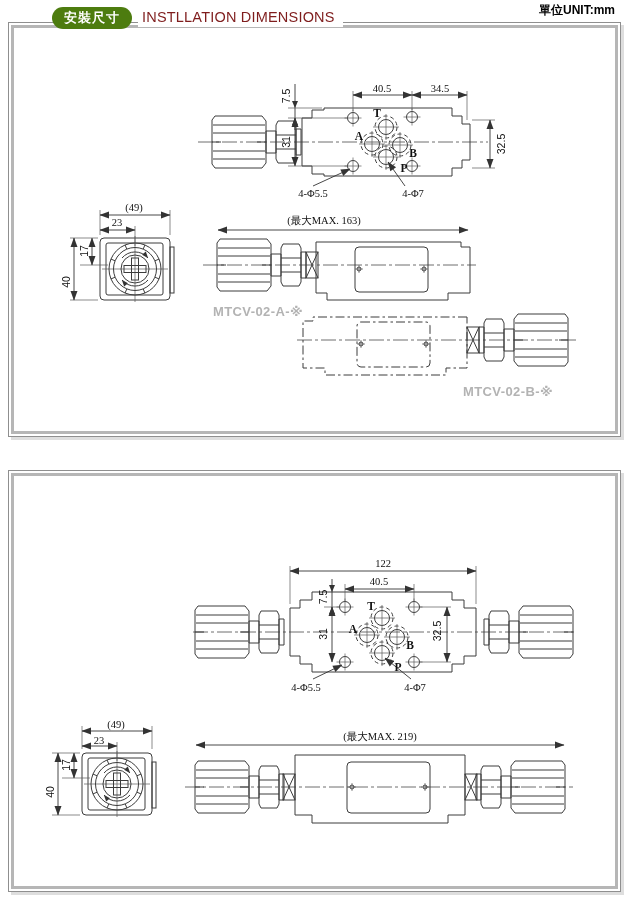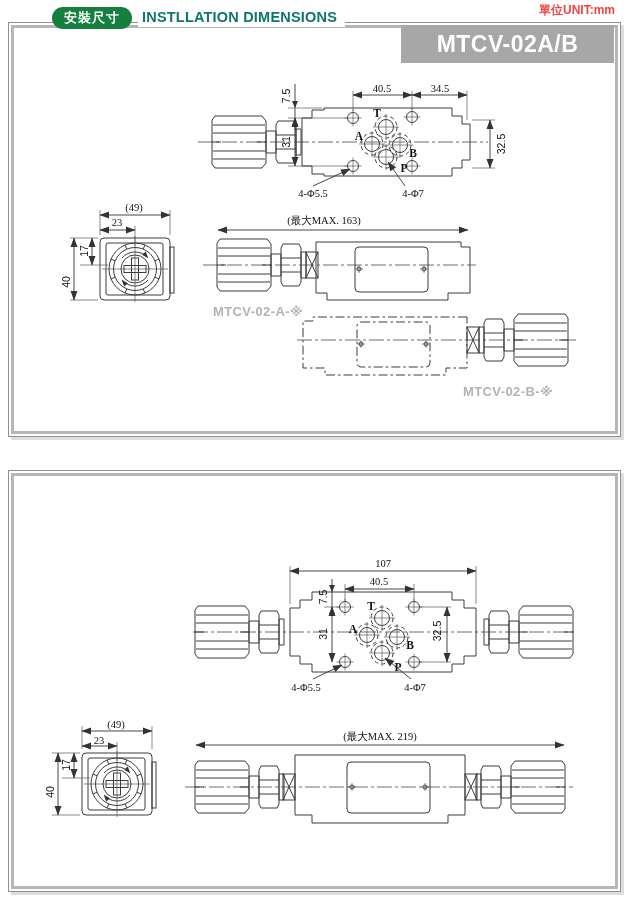--- a/index.html
+++ b/index.html
@@ -1,24 +1,24 @@
 <!DOCTYPE html>
 <html><head>
 <meta charset="utf-8">
 <style>
   html,body{margin:0;padding:0;background:#fff;}
   #page{position:relative;width:627px;height:899px;background:#fff;overflow:hidden;
         font-family:"Liberation Sans","DejaVu Sans",sans-serif;}
   
-  .badge{position:absolute;left:52px;top:7px;width:80px;height:22px;background:#15803d;
+  .badge{position:absolute;left:52px;top:7px;width:80px;height:22px;background:#4d7c0f;
          border-radius:12px;color:#fff;font-weight:bold;font-size:13px;display:flex;
          align-items:center;justify-content:center;z-index:6;letter-spacing:1px;}
-  .htitle{position:absolute;left:138px;top:9px;font-weight:bold;font-size:14.5px;color:#0f766e;
+  .htitle{position:absolute;left:138px;top:9px;font-weight:normal;font-size:14.5px;color:#7f1d1d;
           background:#fff;padding:0 8px 2px 4px;z-index:5;letter-spacing:.2px;}
-  .unit{position:absolute;right:12px;top:2px;font-weight:bold;font-size:12px;color:#ef4444;margin-left:16px;}
+  .unit{position:absolute;right:12px;top:2px;font-weight:bold;font-size:12px;color:#000000;margin-left:16px;}
   
   .panel{position:absolute;left:8px;width:611px;background:#fff;border:1px solid #8f8f8f;
          box-shadow:3px 3px 0 0 #dedede;z-index:1;}
   #panel1{top:22px;height:413px;}
   #panel2{top:470px;height:420px;}
   .pframe{position:absolute;inset:2px;border:3px solid #b6b6b6;pointer-events:none;}
   .banner{position:absolute;top:2px;right:6px;width:213px;height:38px;background:#a7a7a7;
           color:#fff;font-weight:bold;font-size:23px;display:flex;align-items:center;
           justify-content:center;z-index:4;letter-spacing:.5px;}
   
@@ -42,21 +42,20 @@
 <body>
 
 <div id="page">
 
   <div class="badge">安裝尺寸</div>
   <div class="htitle">INSTLLATION DIMENSIONS</div>
   <div class="unit">單位UNIT:mm</div>
 
   <div class="panel" id="panel1">
     <div class="pframe"></div>
-    <div class="banner">MTCV-02A/B</div>
   </div>
   <div class="panel" id="panel2">
     <div class="pframe"></div>
   </div>
 
   <svg id="art" width="627" height="899" viewBox="0 0 627 899">
     <defs>
       <marker id="arr" viewBox="0 0 10 8" markerWidth="10" markerHeight="8" refX="9.5" refY="4" orient="auto-start-reverse" markerUnits="userSpaceOnUse">
         <path d="M0.5,0.5 L10,4 L0.5,7.5 Z" class="fillarr"></path>
       </marker>
@@ -262,21 +261,21 @@
   <span class="lab ctr" style="left:313px;top:193px">4-Φ5.5</span>
   <span class="lab ctr" style="left:413px;top:193px">4-Φ7</span>
   <span class="lab ctr" style="left:134px;top:207px">(49)</span>
   <span class="lab ctr" style="left:117px;top:222px">23</span>
   <span class="lab vert" style="left:84px;top:251px">17</span>
   <span class="lab vert" style="left:66px;top:282px">40</span>
   <span class="lab ctr" style="left:324px;top:221px">(最大MAX. 163)</span>
   <span class="lab glab" style="left:213px;top:304px">MTCV-02-A-※</span>
   <span class="lab glab" style="left:463px;top:384px">MTCV-02-B-※</span>
 
-  <span class="lab ctr" style="left:383px;top:563px">107</span>
+  <span class="lab ctr" style="left:383px;top:563px">122</span>
   <span class="lab ctr" style="left:379px;top:581px">40.5</span>
   <span class="lab vert" style="left:323px;top:597px">7.5</span>
   <span class="lab vert" style="left:323px;top:634px">31</span>
   <span class="lab vert" style="left:437px;top:631px">32.5</span>
   <span class="lab ctr plab" style="left:371px;top:606px">T</span>
   <span class="lab ctr plab" style="left:353px;top:629px">A</span>
   <span class="lab ctr plab" style="left:410px;top:645px">B</span>
   <span class="lab ctr plab" style="left:398px;top:667px">P</span>
   <span class="lab ctr" style="left:306px;top:687px">4-Φ5.5</span>
   <span class="lab ctr" style="left:415px;top:687px">4-Φ7</span>

